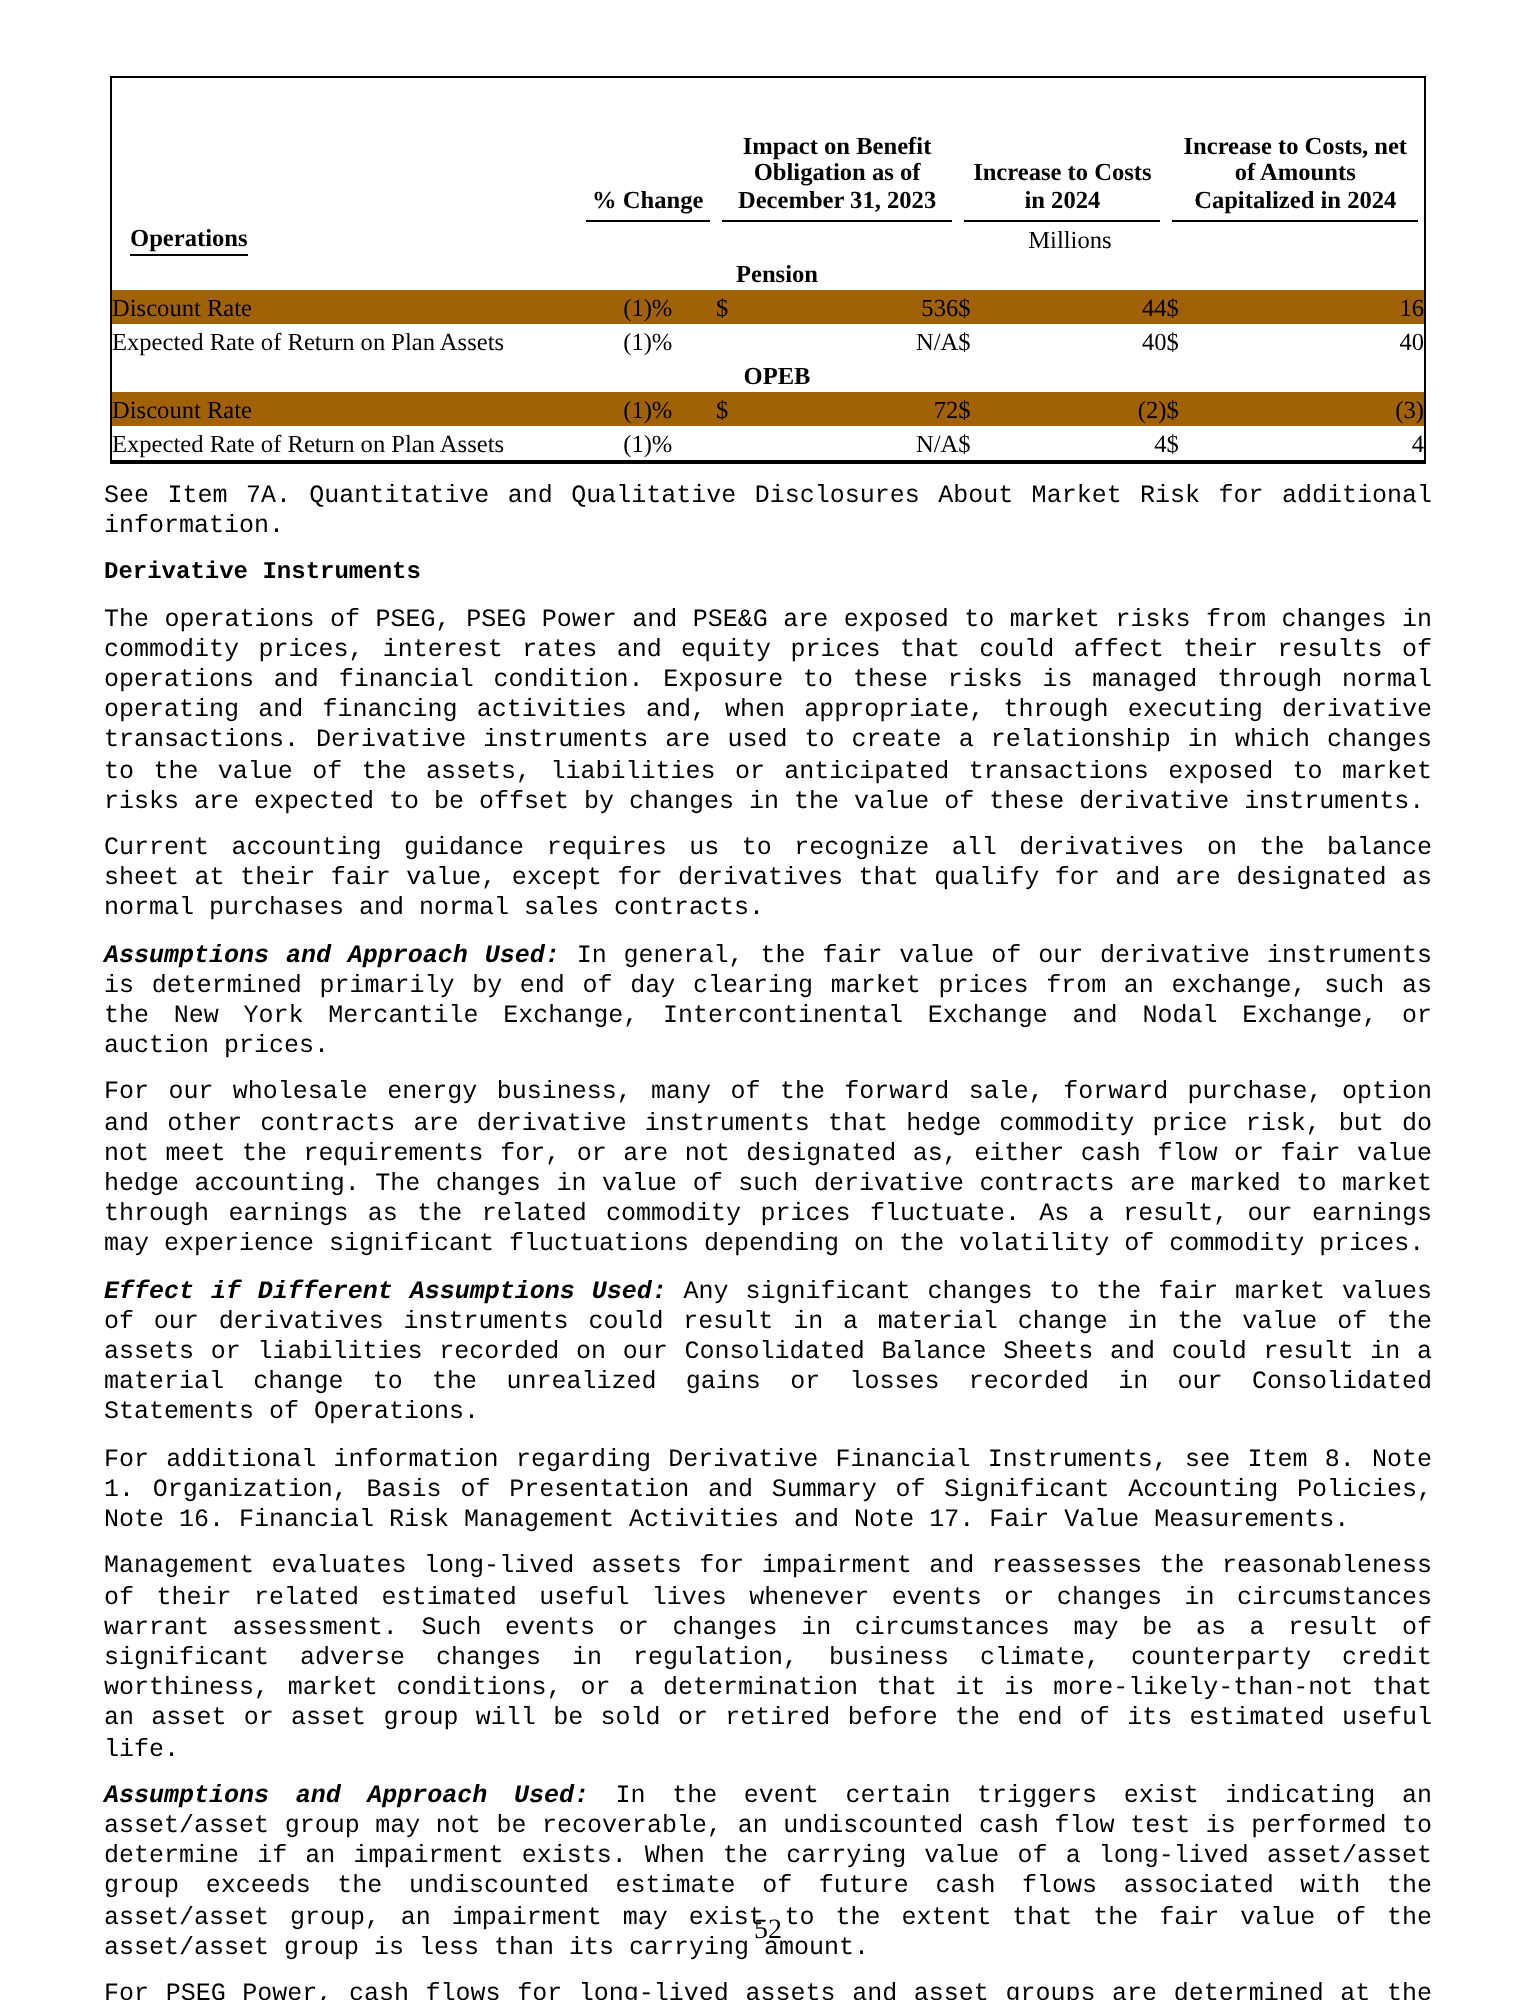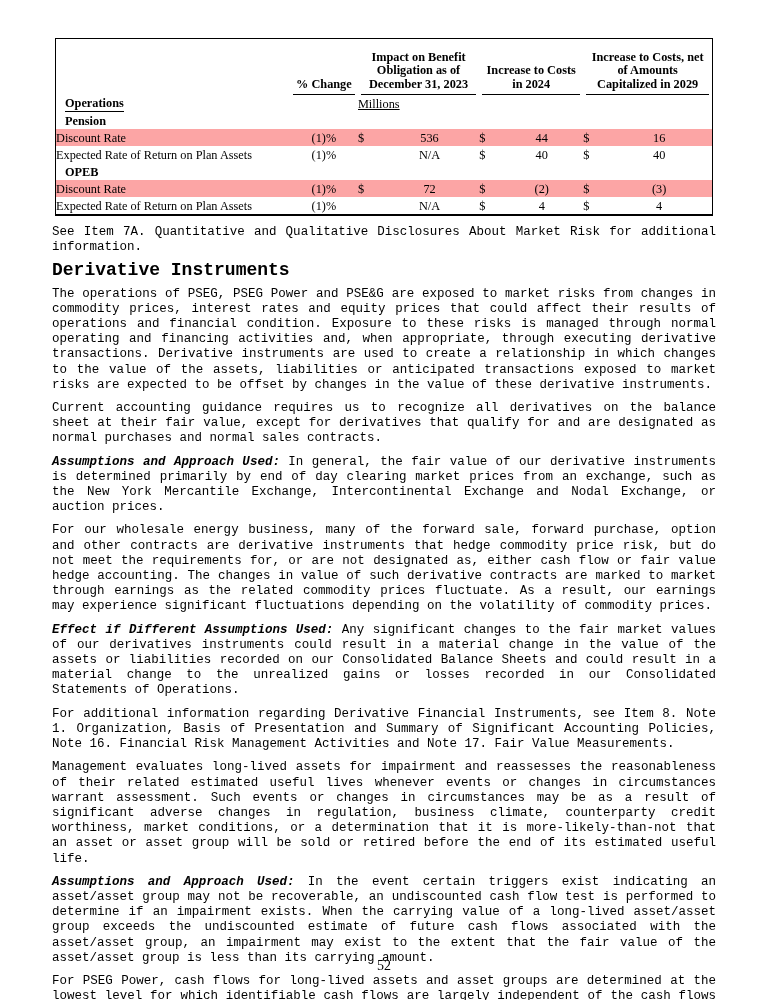--- a/index.html
+++ b/index.html
@@ -15,53 +15,53 @@
   .tablewrap { padding-top: 38px; margin: 0 55px; }
   table.fin {
     width: 658px;
     border-collapse: collapse;
     border: 1px solid #000;
     border-bottom: 2.5px solid #000;
     font-size: 12.3px;
     table-layout: fixed;
   }
   table.fin td { padding: 0; vertical-align: bottom; overflow: hidden; }
-  tr.hdr td { height: 56px; }
+  tr.hdr td { height: 72px; }
   .hl {
     border-bottom: 1.4px solid #000;
     margin: 0 3px;
     text-align: center;
     font-weight: bold;
     padding-bottom: 2px;
     line-height: 13.8px;
   }
   tr.units td { height: 17px; }
-  .millions { text-align: left; text-decoration: underline; }
+  .millions { text-align: center; }
   .assump {
     font-weight: bold;
     border-bottom: 1.2px solid #000;
     margin-left: 9px;
     display: inline-block;
   }
-  tr.grp td { font-weight: bold; padding-left: 9px; height: 17px; }
+  tr.grp td { font-weight: bold; padding-left: 9px; height: 17px; text-align: center; }
   tr.data td { height: 17px; }
-  tr.shaded td { background: #fca5a5; }
+  tr.shaded td { background: #a16207; }
   td.lbl-ind { padding-left: 18px; }
   td.pct { text-align: center; }
   td.sym { text-align: left; padding-left: 2px; }
-  td.val { text-align: center; padding-right: 3px; }
+  td.val { text-align: right; padding-right: 3px; }
   .content { margin: 9px 52px 17px 52px; font-family: Liberation Mono, monospace; }
   p.body {
     font-size: 12.5px;
     line-height: 15.2px;
     text-align: justify;
     margin: 8px 0;
   }
   h3.sect {
-    font-size: 18px;
+    font-size: 12px;
     line-height: 15.2px;
     margin: 8px 0;
     font-weight: bold;
   }
   .lead { font-weight: bold; font-style: italic; }
   .pageno {
     position: absolute;
     top: 958px;
     left: 0;
     width: 768px;
@@ -92,21 +92,21 @@
         <td>
               <div class="hl">% Change</div>
             </td>
         <td colspan="2">
               <div class="hl">Impact on Benefit Obligation as of December 31, 2023</div>
             </td>
         <td colspan="2">
               <div class="hl">Increase to Costs in 2024</div>
             </td>
         <td colspan="2">
-              <div class="hl">Increase to Costs, net of Amounts Capitalized in 2029</div>
+              <div class="hl">Increase to Costs, net of Amounts Capitalized in 2024</div>
             </td>
       </tr>
       <tr class="units">
         <td><span class="assump">Operations</span></td>
         <td></td>
         <td colspan="6" class="millions">Millions</td>
       </tr>
       <tr class="grp">
         <td colspan="8">Pension</td>
       </tr>

